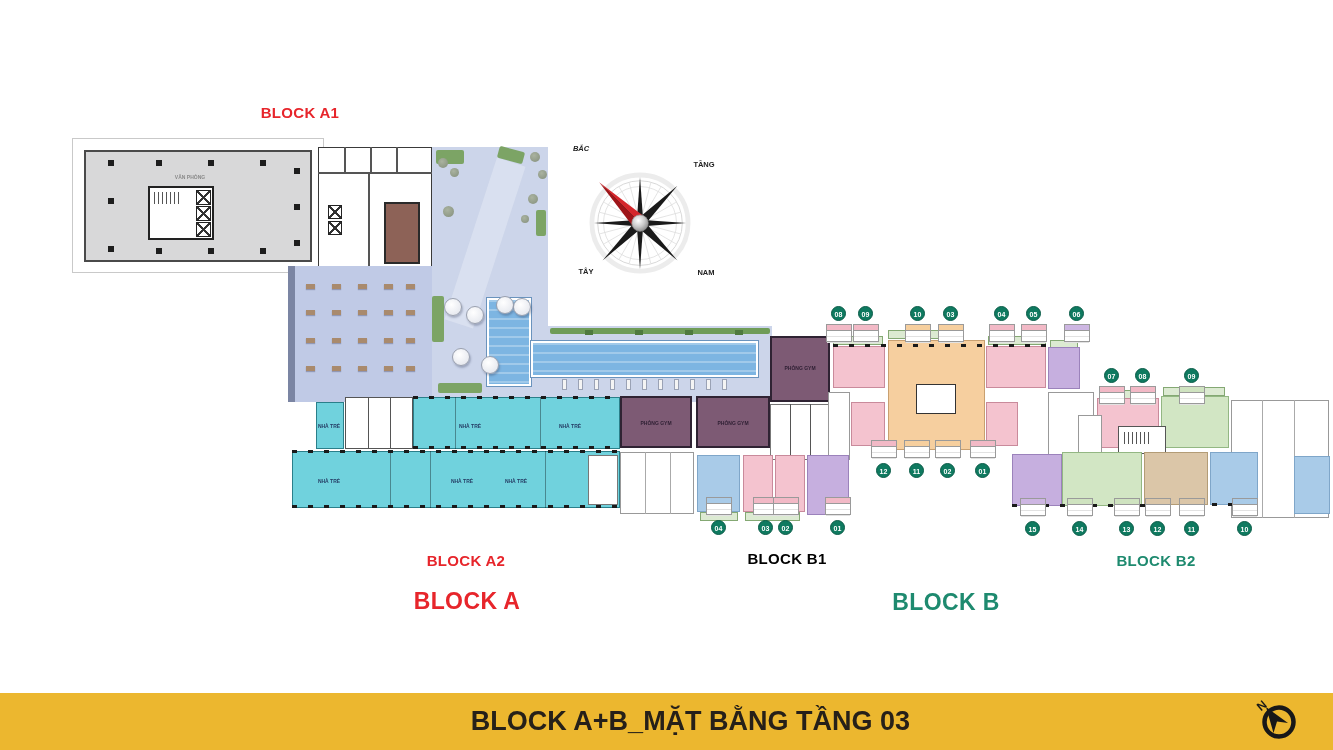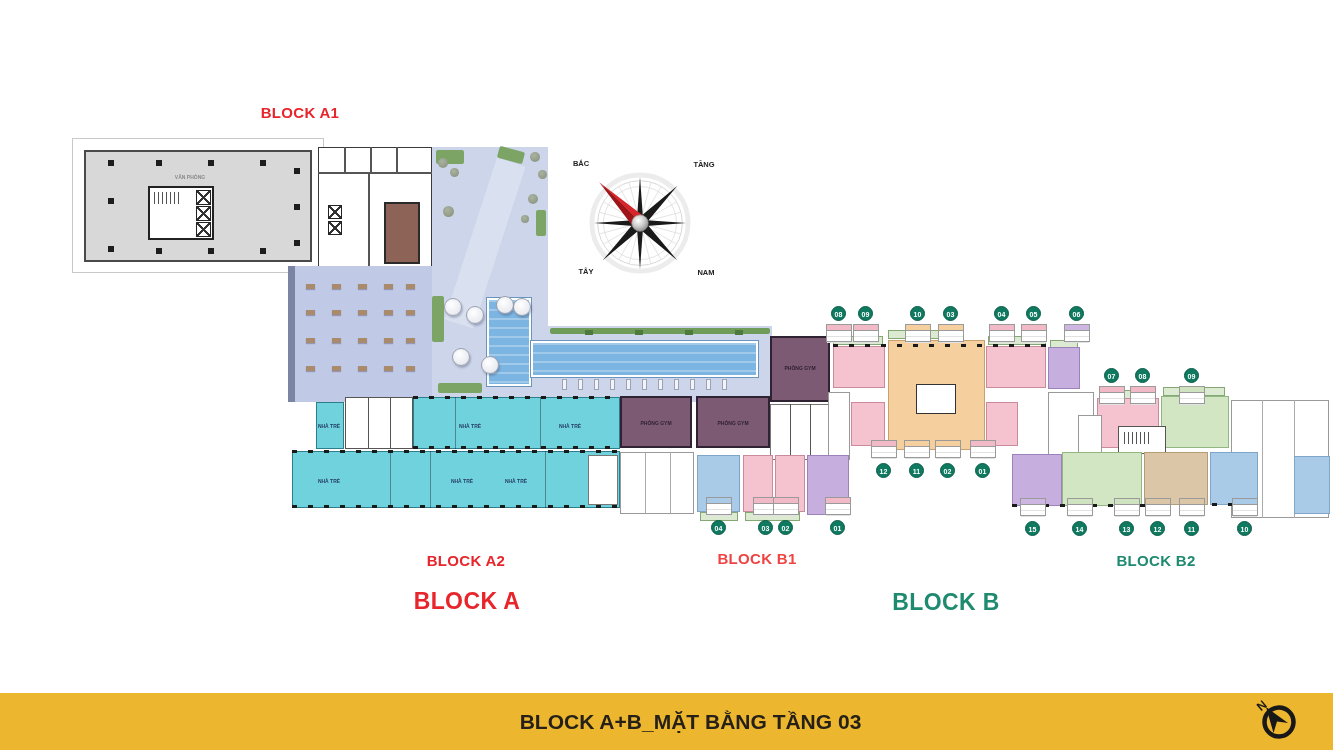--- a/index.html
+++ b/index.html
@@ -33,21 +33,21 @@
   .pu{position:absolute;background:#c6afdf;border:1px solid #9b82bb;box-sizing:border-box;}
   .bl{position:absolute;background:#a9cbe8;border:1px solid #7fa6c9;box-sizing:border-box;}
   .gn{position:absolute;background:#d2e6c4;border:1px solid #93b783;box-sizing:border-box;}
   .tn{position:absolute;background:#dbc6a8;border:1px solid #b39c76;box-sizing:border-box;}
   .cyan{position:absolute;background:#70d2dd;border:1px solid #2a7f8a;box-sizing:border-box;}
   .gym{position:absolute;background:#7d5a74;border:2px solid #2f2333;box-sizing:border-box;}
   .pool{position:absolute;background:#7db5e2 repeating-linear-gradient(180deg,rgba(255,255,255,.28) 0 2px,transparent 2px 9px);
         border:2px solid #ffffff;outline:1px solid #6a93bd;box-sizing:border-box;}
   #titlebar{position:absolute;left:0;top:693px;width:1333px;height:57px;}
   #titlebar .bartext{position:absolute;left:0;right:0;top:50%;transform:translateY(-52%);
-        text-align:center;font-size:21px;font-weight:700;padding-left:48px;}
+        text-align:center;font-size:27px;font-weight:700;padding-left:48px;}
 </style>
 </head>
 <body>
 
 <div id="stage">
 
   <div class="abs" style="left:72px;top:138px;width:250px;height:133px;background:#fff;border:1px solid #c9c9c9;"></div>
   <div class="abs" style="left:84px;top:150px;width:228px;height:112px;background:#d8d8d9;border:2px solid #4a4a4a;box-sizing:border-box;"></div>
   <div class="abs" style="left:148px;top:186px;width:66px;height:54px;background:#fff;border:2px solid #222;box-sizing:border-box;"></div>
   <div class="abs" style="left:154px;top:192px;width:26px;height:12px;background:repeating-linear-gradient(90deg,#555 0 1px,transparent 1px 4px);"></div>
@@ -187,29 +187,29 @@
     <polygon points="39.1,111.9 81.5,76.5 74.5,69.5" fill="#1a1a1a"></polygon>
     <polygon points="39.1,34.1 74.5,76.5 81.5,69.5" fill="#1a1a1a"></polygon>
     <polygon points="78,25 74.5,73 81.5,73" fill="#1a1a1a"></polygon>
     <polygon points="78,121 74.5,73 81.5,73" fill="#1a1a1a"></polygon>
     <polygon points="30,73 78,69.5 78,76.5" fill="#1a1a1a"></polygon>
     <polygon points="126,73 78,69.5 78,76.5" fill="#1a1a1a"></polygon>
     <polygon points="35.6,30.6 83.7,67.3 78,73" fill="#d4262b"></polygon>
     <polygon points="35.6,30.6 72.3,78.7 78,73" fill="#9e1418"></polygon>
     <circle cx="78" cy="73" r="8.5" fill="url(#cgrad)" stroke="#9a9a9a" stroke-width=".75"></circle>
   </svg>
-  <span class="compass-label" style="left:581px;top:163px;">BẮC</span>
+  <span class="compass-label" style="left:581px;top:148px;font-style:italic;">BẮC</span>
   <span class="compass-label" style="left:704px;top:164px;">TẦNG</span>
   <span class="compass-label" style="left:586px;top:271px;">TÂY</span>
   <span class="compass-label" style="left:706px;top:272px;">NAM</span>
 
   <div class="blk-label blk-small" style="left:300px;top:112px;color:#E7252B;">BLOCK A1</div>
   <div class="blk-label blk-small" style="left:466px;top:560px;color:#E7252B;">BLOCK A2</div>
   <div class="blk-label blk-big" style="left:467px;top:601px;color:#E7252B;">BLOCK A</div>
-  <div class="blk-label blk-small" style="left:757px;top:558px;color:#ef4444;text-align:right;">BLOCK B1</div>
+  <div class="blk-label blk-small" style="left:787px;top:558px;color:#000000;text-align:right;">BLOCK B1</div>
   <div class="blk-label blk-big" style="left:946px;top:602px;color:#1E8A6F;">BLOCK B</div>
   <div class="blk-label blk-small" style="left:1156px;top:560px;color:#1E8A6F;">BLOCK B2</div>
 
   <div id="titlebar" style="background:#ECB72F;">
     <span class="bartext" style="color:#262019;">BLOCK A+B_MẶT BẰNG TẦNG 03</span>
     <svg width="46" height="46" viewBox="0 0 46 46" style="position:absolute;right:32px;top:3px;">
       <circle cx="24" cy="26" r="14.5" fill="none" stroke="#181818" stroke-width="4.5"></circle>
       <path d="M11 11 L33 27 L22 25.5 L18.5 37 Z" fill="#181818"></path>
       <text x="3" y="13" font-size="12" font-weight="bold" fill="#181818" transform="rotate(-40 8 10)">N</text>
     </svg>

